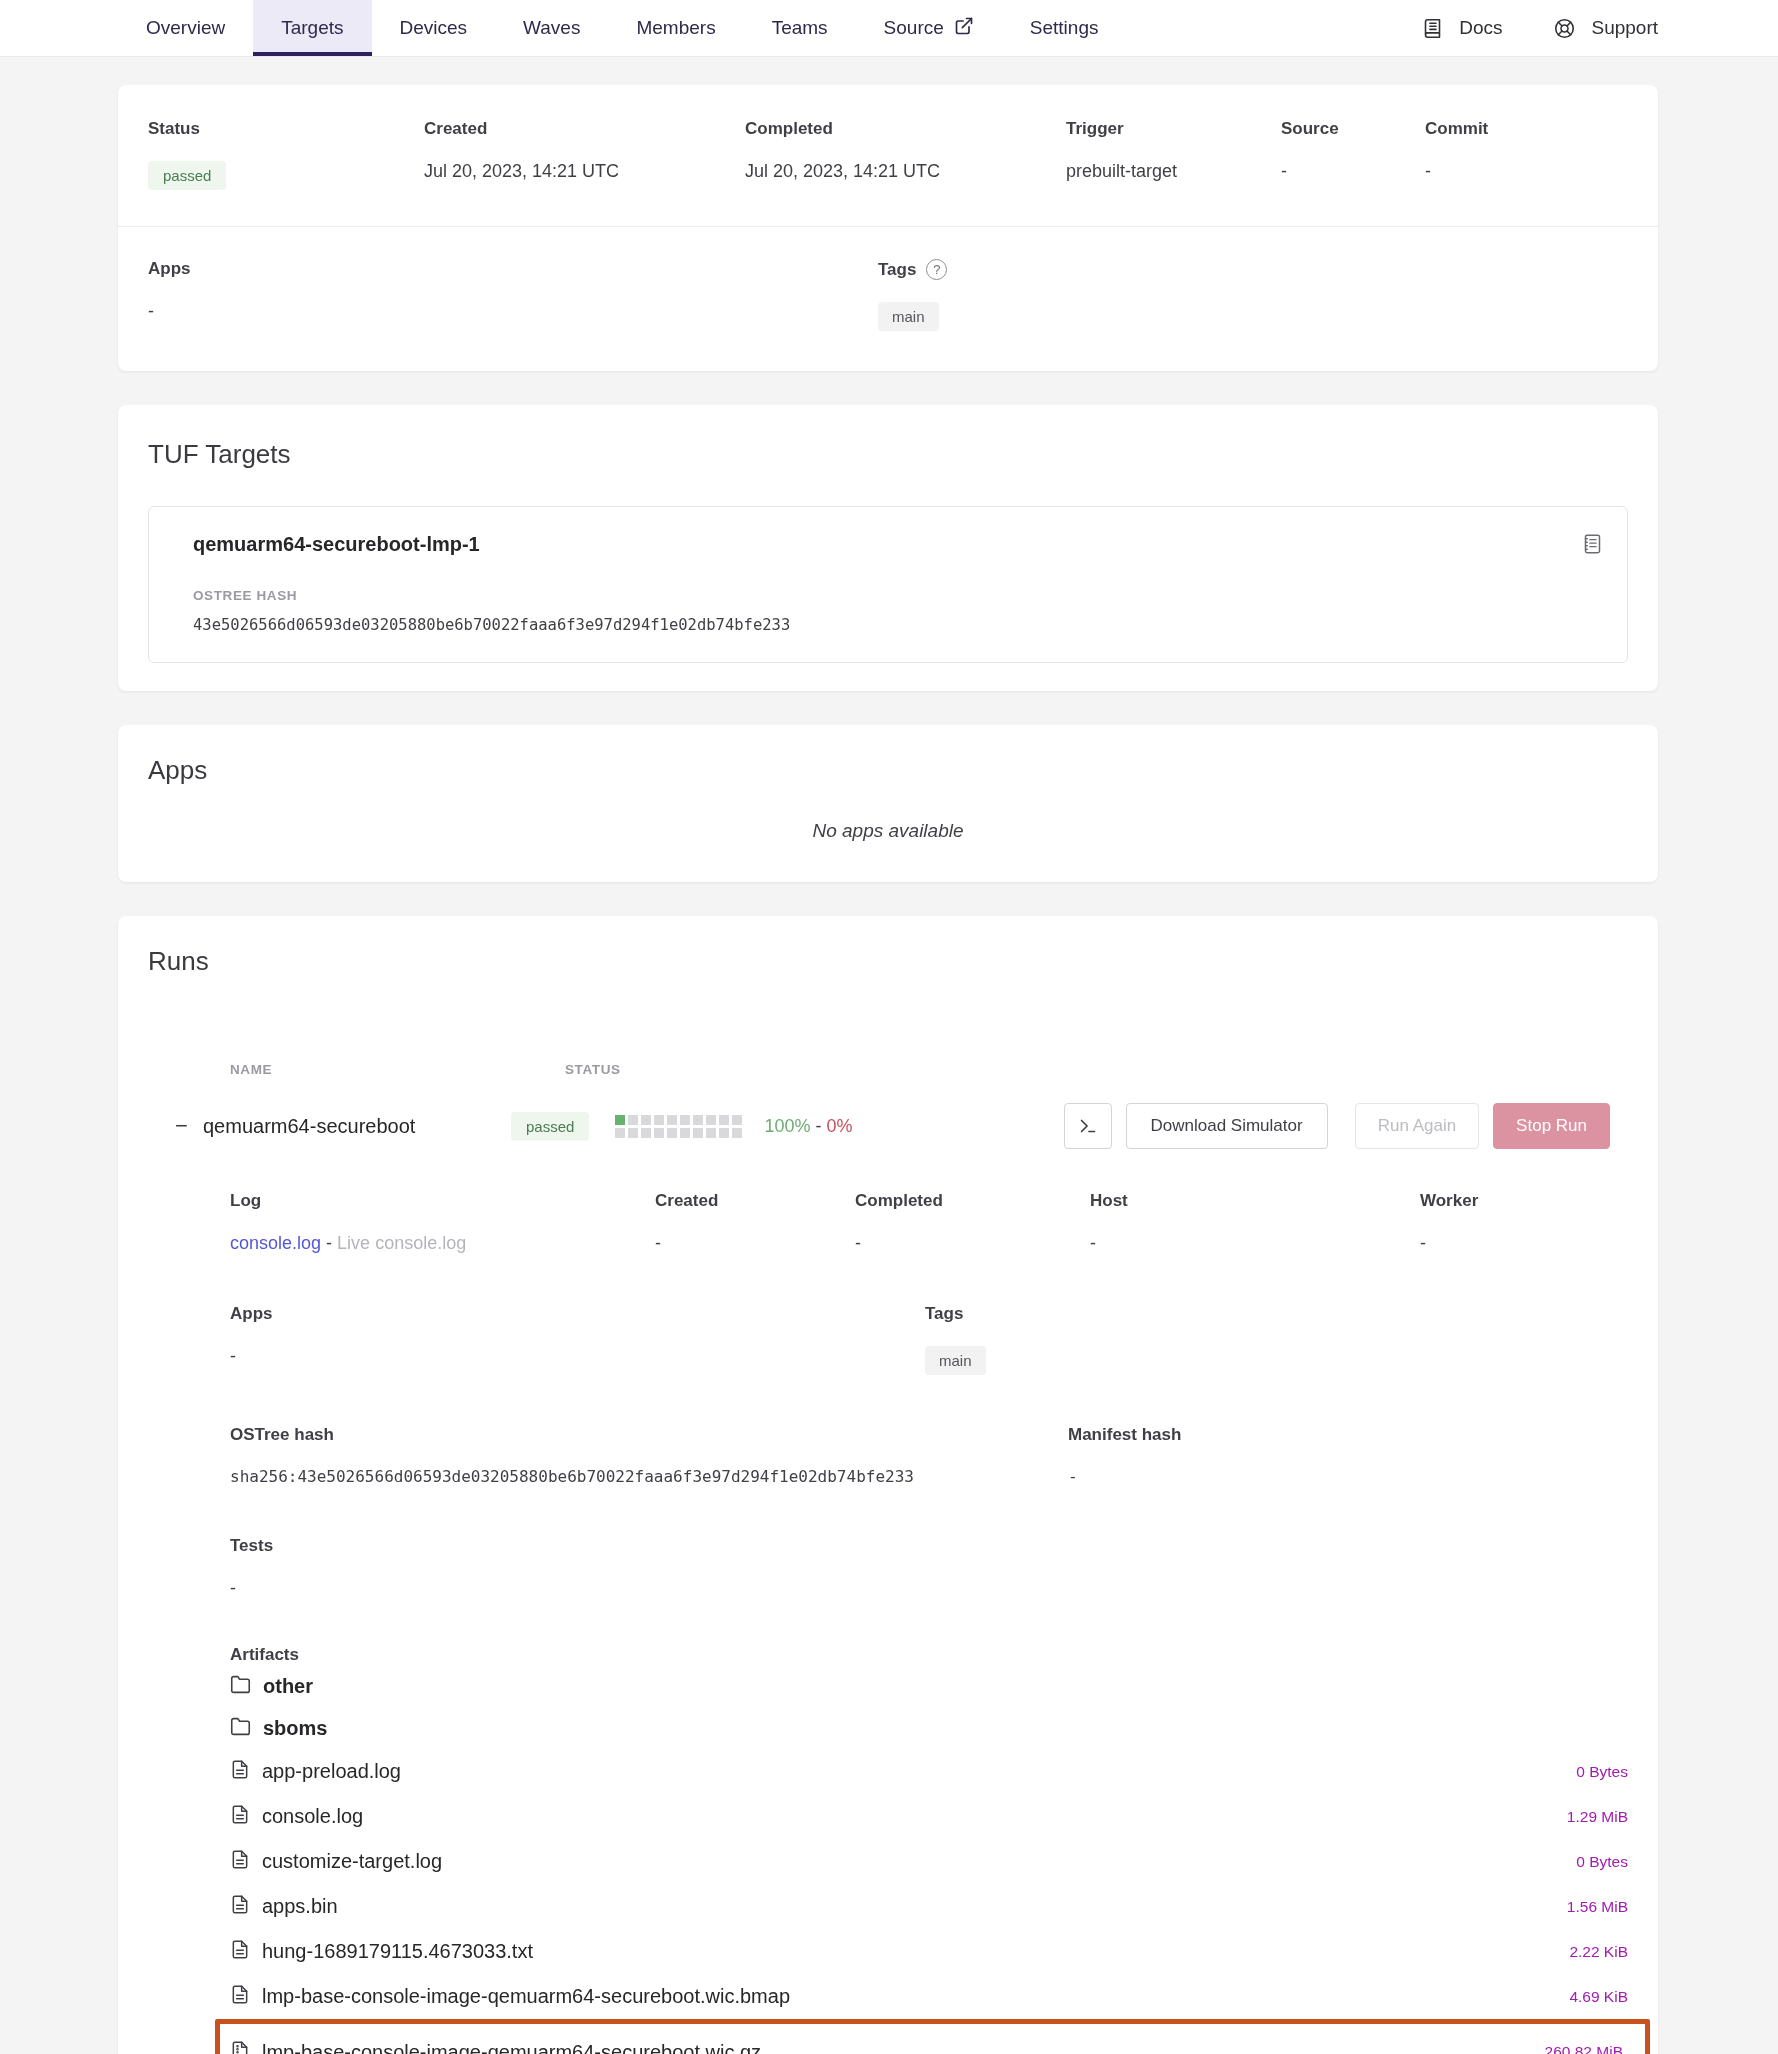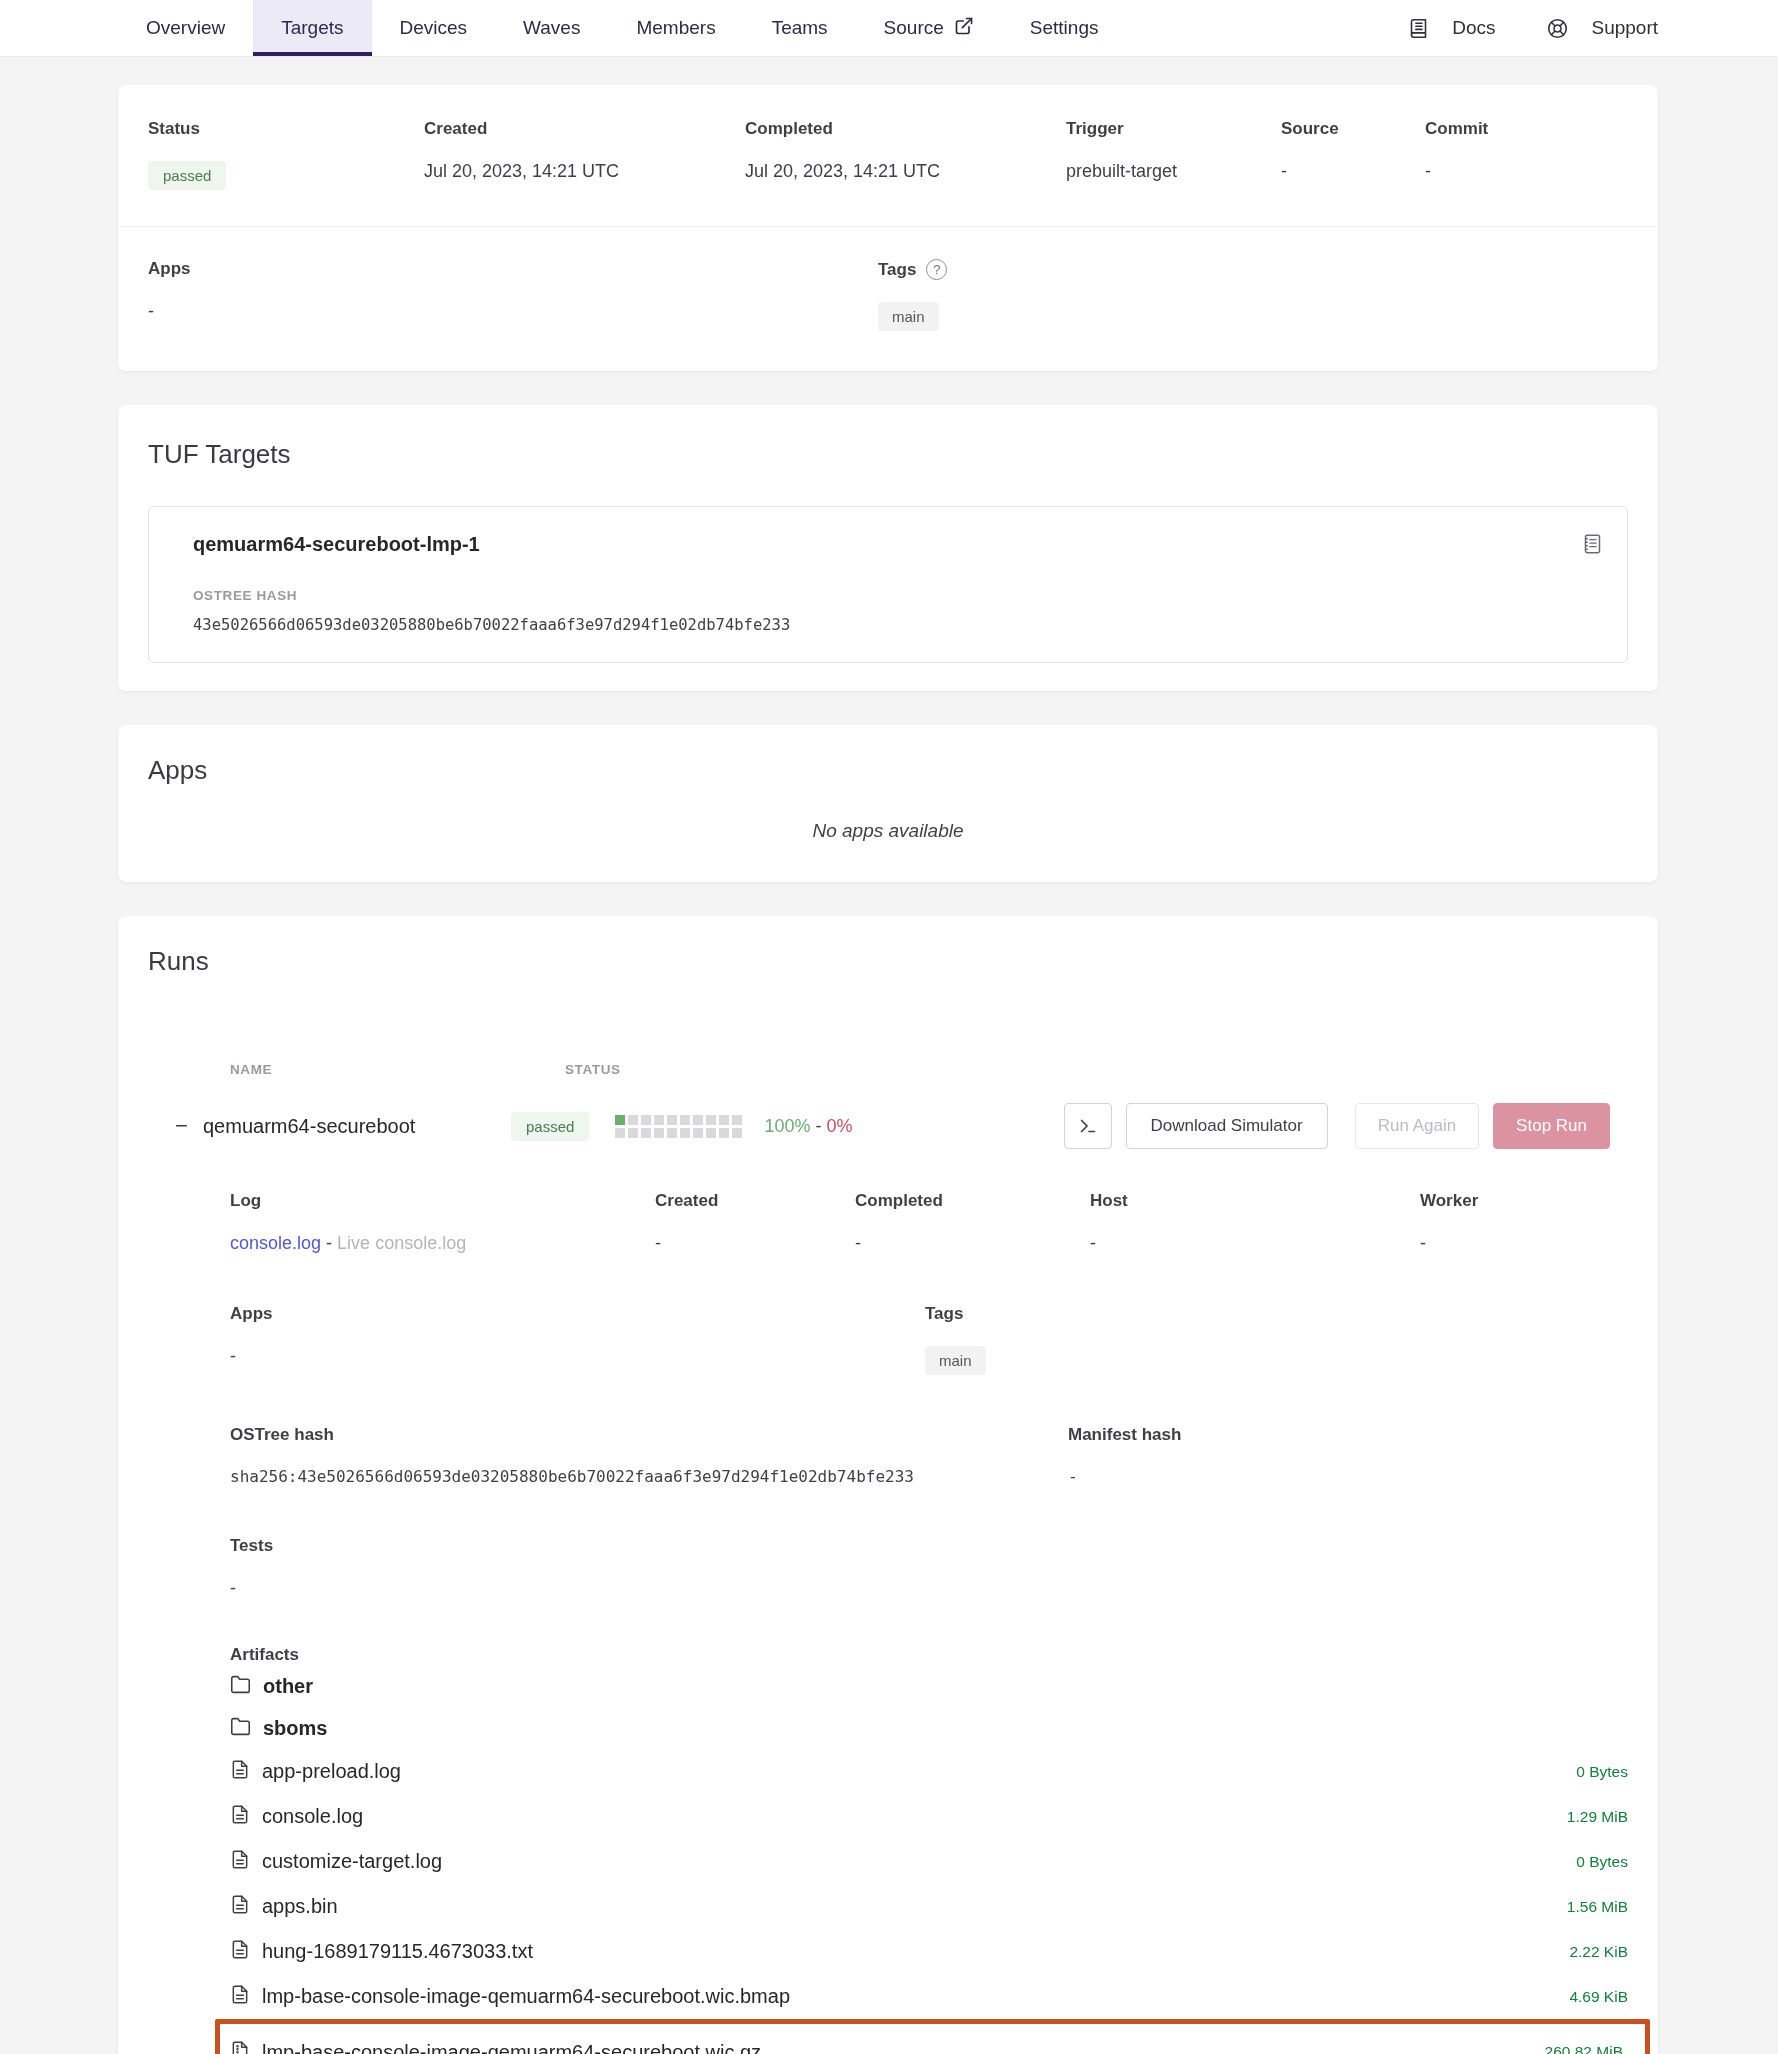--- a/index.html
+++ b/index.html
@@ -20,21 +20,21 @@
     font-size:19px; color:var(--nav-text); cursor:pointer; position:relative;
     text-decoration:none; white-space:nowrap;
   }
   .tab.active { background:var(--tab-bg); }
   .tab.active::after {
     content:""; position:absolute; left:0; right:0; bottom:0; height:4px;
     background:var(--accent-purple);
   }
   .nav-right { margin-left:auto; display:flex; align-items:center; gap:52px; }
   .nav-util {
-    display:flex; align-items:center; gap:23px; font-size:19px; color:#303036;
+    display:flex; align-items:center; gap:16px; font-size:19px; color:#303036;
     cursor:pointer;
   }
   .nav-util svg { display:block; }
   
   main { padding:28px 120px 0 118px; }
   .card {
     background:#fff; border-radius:8px; box-shadow:0 1px 3px rgba(0,0,0,.07);
     margin-bottom:34px;
   }
   .card-title { font-size:26px; font-weight:400; color:#3a3a40; }
@@ -124,21 +124,21 @@
   .d-hash .mono { font-size:16px; }
   .d-tests { margin-top:50px; }
   .d-tests .val { display:block; margin-top:22px; }
   .artifacts { margin-top:46px; padding-bottom:10px; }
   .art-row {
     display:flex; align-items:center; gap:12px; height:42px; cursor:pointer;
   }
   .art-row .fname { font-size:20px; color:#27272a; }
   .art-row.folder .fname { font-weight:700; }
   .art-row.file { height:45px; }
-  .art-row .fsize { margin-left:auto; font-size:15.5px; color:#15803d; }
+  .art-row .fsize { margin-left:auto; font-size:15.5px; color:#a21caf; }
   .art-row.hl {
     border:5px solid var(--highlight); border-radius:2px;
     margin-left:-15px; margin-right:-22px; padding:17px 22px 3px 10px; height:52px;
   }
   svg { flex:none; }
 </style>
 </head>
 <body>
 
 <nav>

